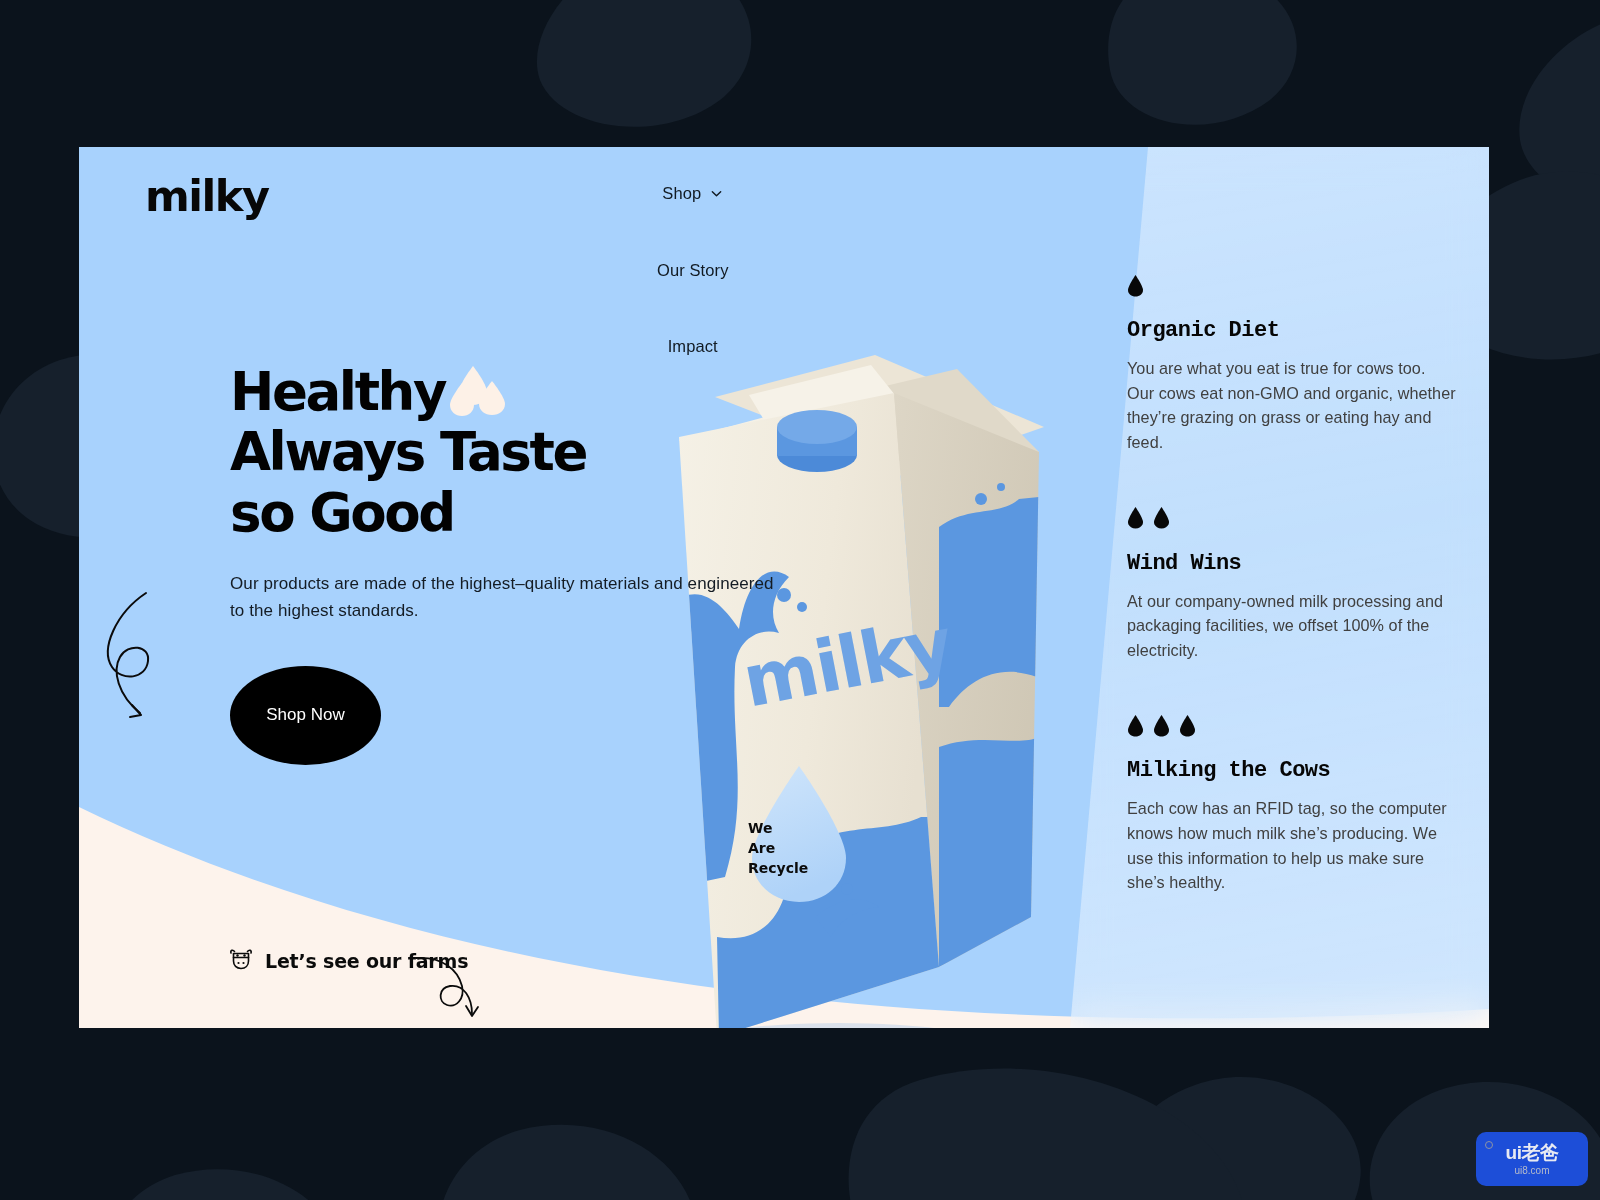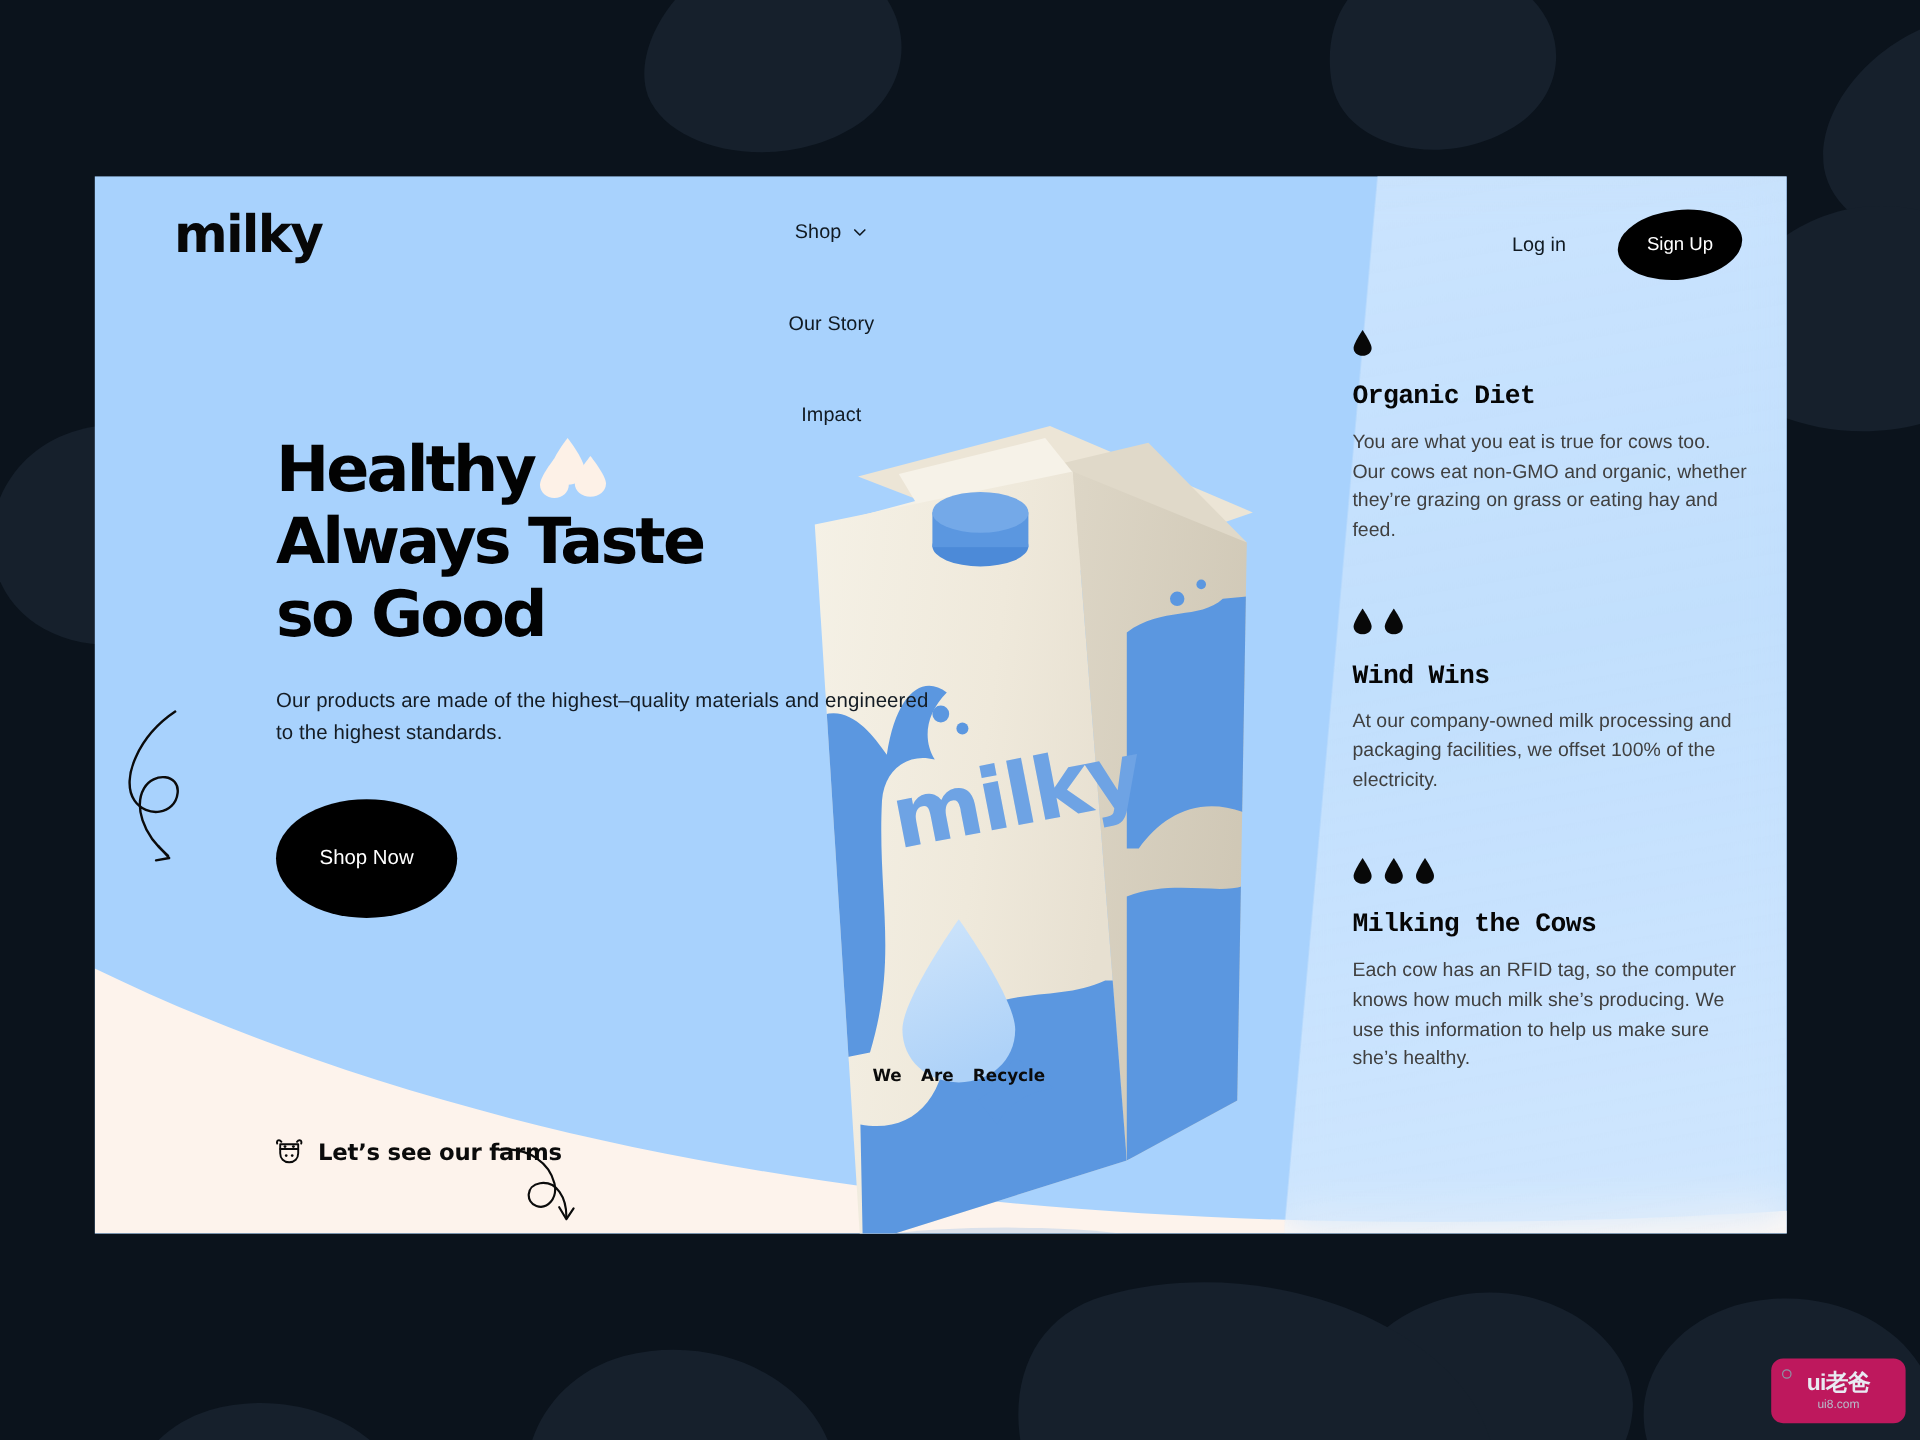--- a/index.html
+++ b/index.html
@@ -112,22 +112,22 @@
   
   .carton { position:absolute; left:560px; top:130px; width:430px; height:800px; z-index:20; }
 
   
   .recycle {
     position:absolute; left:669px; top:617px;
     width:102px; height:140px; z-index:25;
   }
   .recycle-text {
     position:absolute; inset:0;
-    display:flex; flex-direction:row; align-items:flex-end; justify-content:center;
-    gap:16px; padding-top:28px;
+    display:flex; flex-direction:column; align-items:flex-start; justify-content:center;
+    gap:6px; padding-top:28px;
   }
   .recycle-text span {
     font-family:"DejaVu Sans", sans-serif;
     font-size:14px; font-weight:700; color:#0b0b0b; line-height:1;
   }
 
   
   .glass {
     position:absolute; left:991px; top:0; width:419px; height:881px;
     z-index:28;
@@ -149,21 +149,21 @@
     color:#060606; margin-bottom:13px;
   }
   .f-body {
     font-size:16.2px; line-height:1.52; color:#404040; letter-spacing:.05px;
   }
 
   
   .watermark {
     position:absolute; right:12px; bottom:14px;
     width:112px; height:54px; border-radius:10px;
-    background:#be185d;
+    background:#1d4ed8;
     display:flex; flex-direction:column; align-items:center; justify-content:center;
     z-index:60;
   }
   .wm-dot {
     position:absolute; left:9px; top:9px; width:8px; height:8px;
     border:1.4px solid #8d93a5; border-radius:50%;
   }
   .wm-main { font-size:19px; color:#e8eaf2; font-weight:700; line-height:1; letter-spacing:-.5px; }
   .wm-sub { font-size:10px; color:#b6bbca; margin-top:4px; line-height:1; }
 </style>
@@ -284,27 +284,20 @@
           </svg>
         </div>
         <div class="nav-link">
           <span>Our Story</span>
         </div>
         <div class="nav-link">
           <span>Impact</span>
         </div>
       </div>
 
-      <div class="nav-right">
-        <div class="login">Log in</div>
-        <div class="signup">
-          <div class="pill"></div>
-          <span>Sign Up</span>
-        </div>
-      </div>
     </div>
 
     <svg class="curve-arrow" viewBox="0 0 80 140">
       <path d="M52,6 C22,26 6,62 18,80 C28,95 52,92 54,74 C56,58 34,56 26,70 C18,84 24,108 46,126" stroke="#0b0b0b" stroke-width="2" fill="none" stroke-linecap="round"></path>
       <path d="M38,118 L47,128 L36,130" stroke="#0b0b0b" stroke-width="2" fill="none" stroke-linecap="round" stroke-linejoin="round"></path>
     </svg>
 
     <div class="hero">
       <div class="headline">
         <span>Healthy</span><span class="drops-inline">

